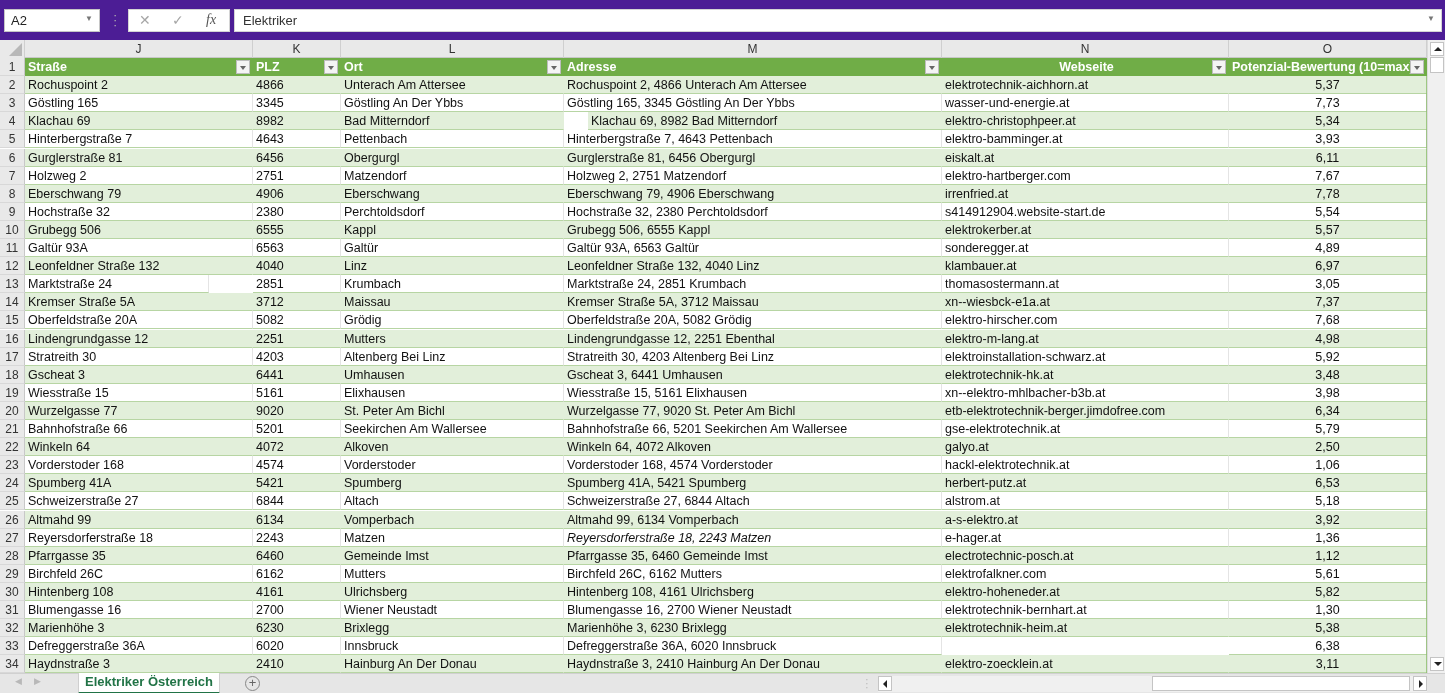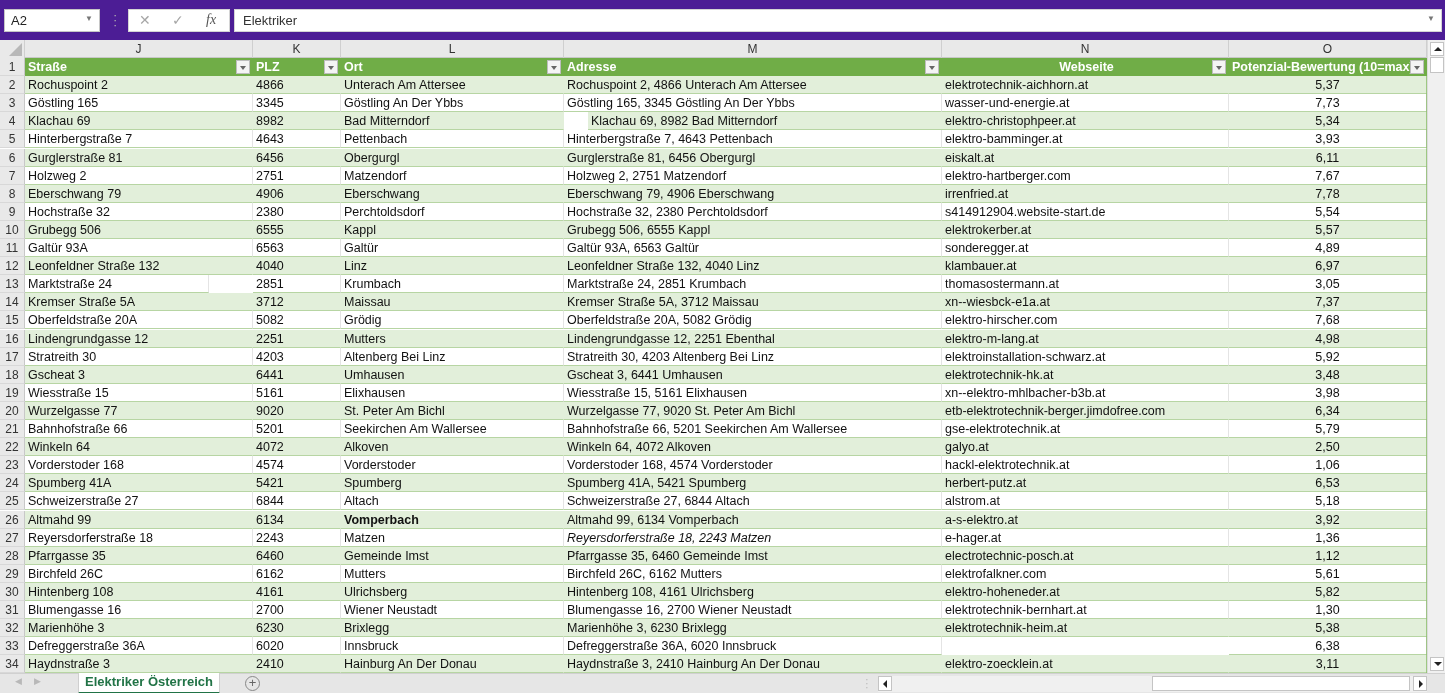--- a/index.html
+++ b/index.html
@@ -317,21 +317,21 @@
           <div class="cell" style="left: 253px; width: 88px;">6844</div>
           <div class="cell" style="left: 341px; width: 223px;">Altach</div>
           <div class="cell" style="left: 564px; width: 378px;">Schweizerstraße 27, 6844 Altach</div>
           <div class="cell" style="left: 942px; width: 287px;">alstrom.at</div>
           <div class="cell num" style="left: 1229px; width: 198px;">5,18</div>
         </div>
         <div class="row even" style="top: 470.5px;">
           <div class="rn">26</div>
           <div class="cell" style="left: 25px; width: 228px;">Altmahd 99</div>
           <div class="cell" style="left: 253px; width: 88px;">6134</div>
-          <div class="cell" style="left: 341px; width: 223px; font-weight: bold;">Vomperbach</div>
+          <div class="cell" style="left: 341px; width: 223px;">Vomperbach</div>
           <div class="cell" style="left: 564px; width: 378px;">Altmahd 99, 6134 Vomperbach</div>
           <div class="cell" style="left: 942px; width: 287px;">a-s-elektro.at</div>
           <div class="cell num" style="left: 1229px; width: 198px;">3,92</div>
         </div>
         <div class="row odd" style="top: 488.6px;">
           <div class="rn">27</div>
           <div class="cell" style="left: 25px; width: 228px;">Reyersdorferstraße 18</div>
           <div class="cell" style="left: 253px; width: 88px;">2243</div>
           <div class="cell" style="left: 341px; width: 223px;">Matzen</div>
           <div class="cell" style="left: 564px; width: 378px; font-style: italic;">Reyersdorferstraße 18, 2243 Matzen</div>

